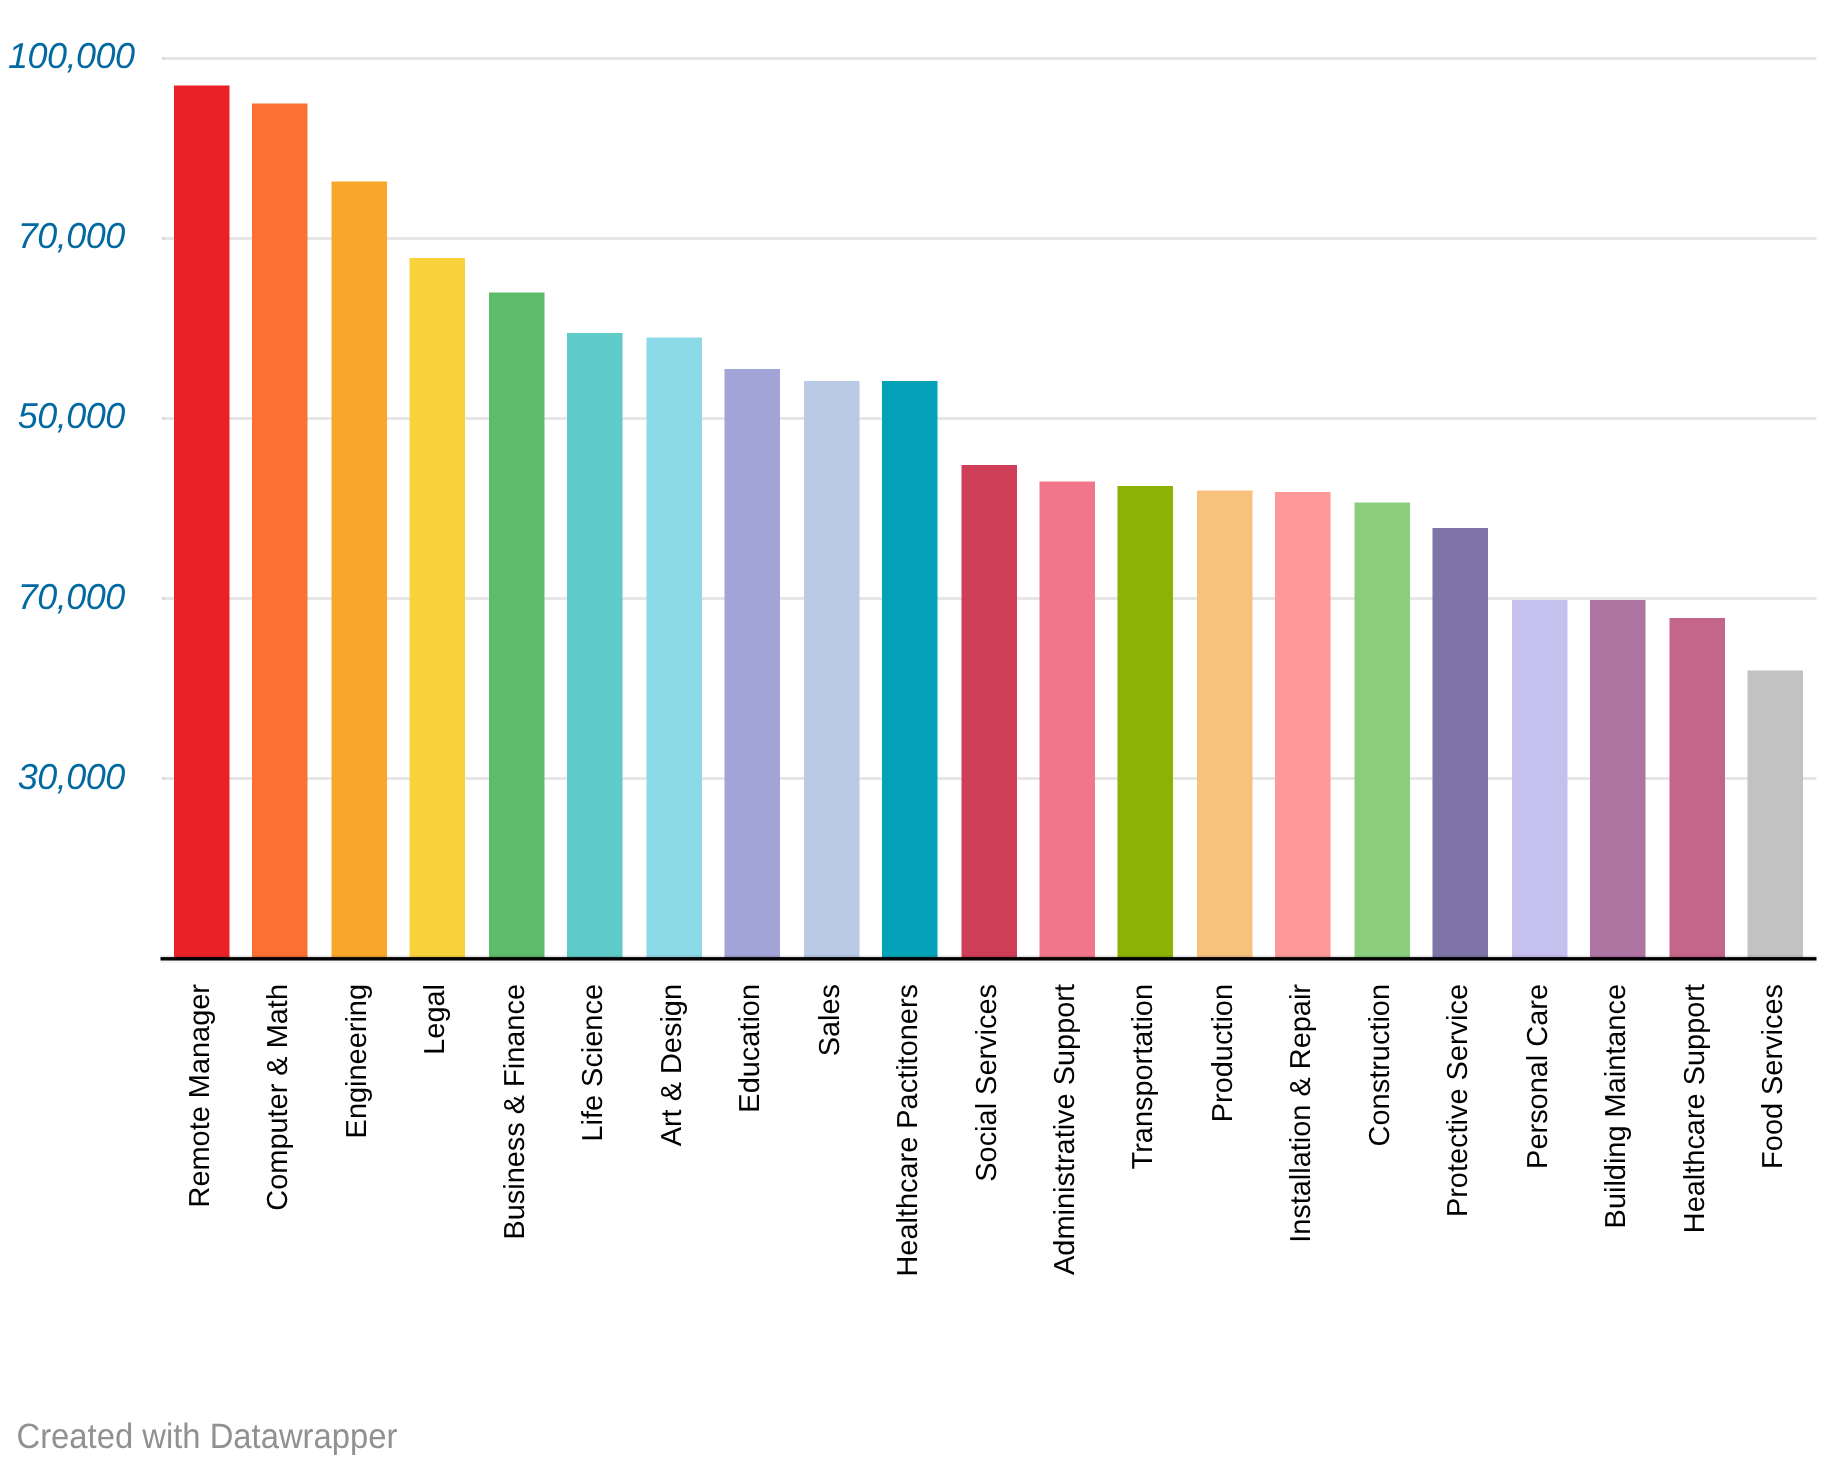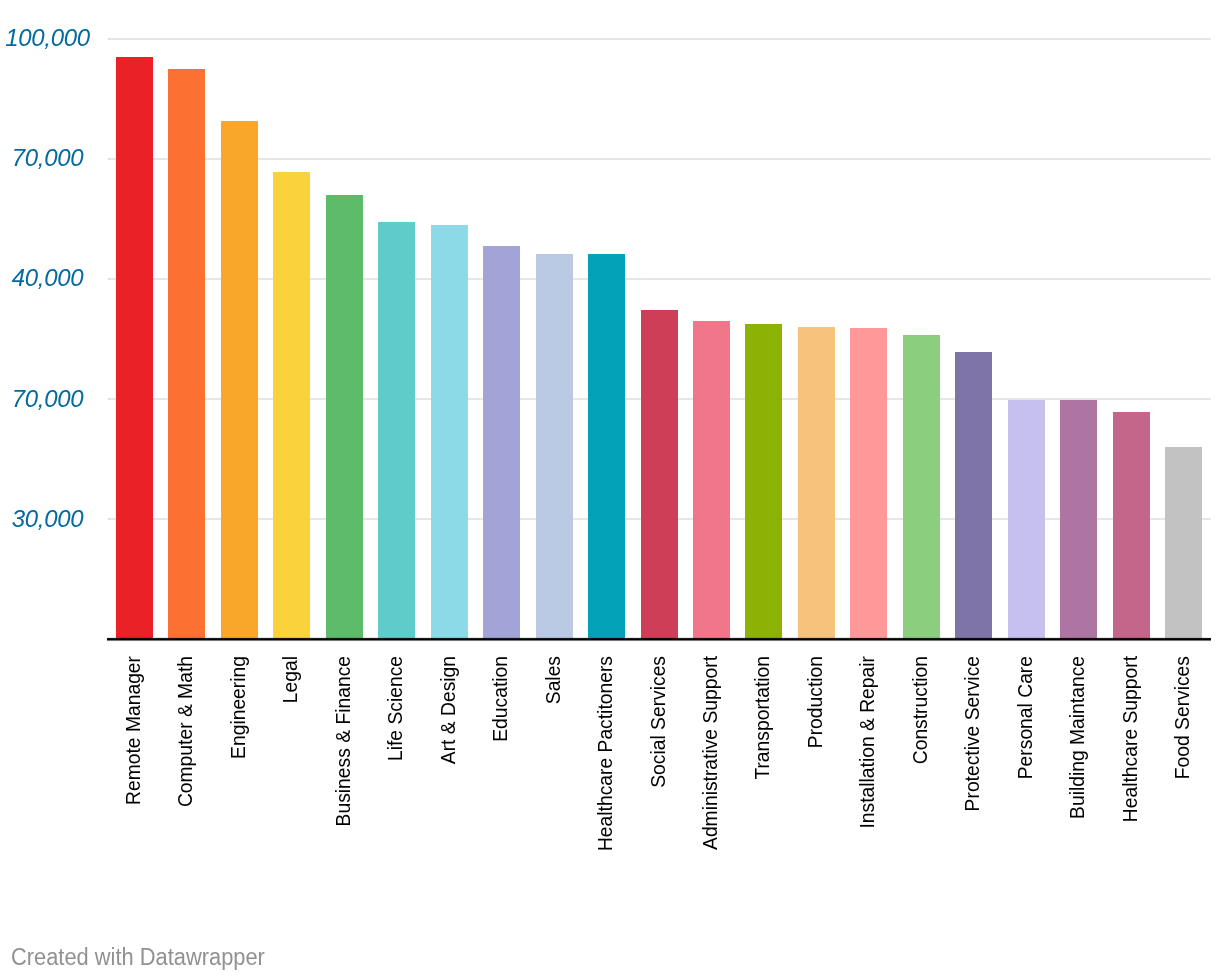--- a/index.html
+++ b/index.html
@@ -100,21 +100,21 @@
     <div class="ytick" style="left: 0px; width: 95px; top: 506.675px;">30,000</div>
     <div class="gridline" style="left: 108px; top: 518.075px; width: 1103px;"></div>
     <div class="ytick-mark" style="left: 108px; top: 518.075px;"></div>
   </div>
   <div class="grid-row">
     <div class="ytick" style="left: 0px; width: 95px; top: 386.55px;">70,000</div>
     <div class="gridline" style="left: 108px; top: 397.95px; width: 1103px;"></div>
     <div class="ytick-mark" style="left: 108px; top: 397.95px;"></div>
   </div>
   <div class="grid-row">
-    <div class="ytick" style="left: 0px; width: 95px; top: 266.425px;">40,000</div>
+    <div class="ytick" style="left: 0px; width: 95px; top: 266.425px;">50,000</div>
     <div class="gridline" style="left: 108px; top: 277.825px; width: 1103px;"></div>
     <div class="ytick-mark" style="left: 108px; top: 277.825px;"></div>
   </div>
   <div class="grid-row">
     <div class="ytick" style="left: 0px; width: 95px; top: 146.3px;">70,000</div>
     <div class="gridline" style="left: 108px; top: 157.7px; width: 1103px;"></div>
     <div class="ytick-mark" style="left: 108px; top: 157.7px;"></div>
   </div>
   <div class="grid-row">
     <div class="ytick" style="left: 0px; width: 95px; top: 26.175px;">100,000</div>

